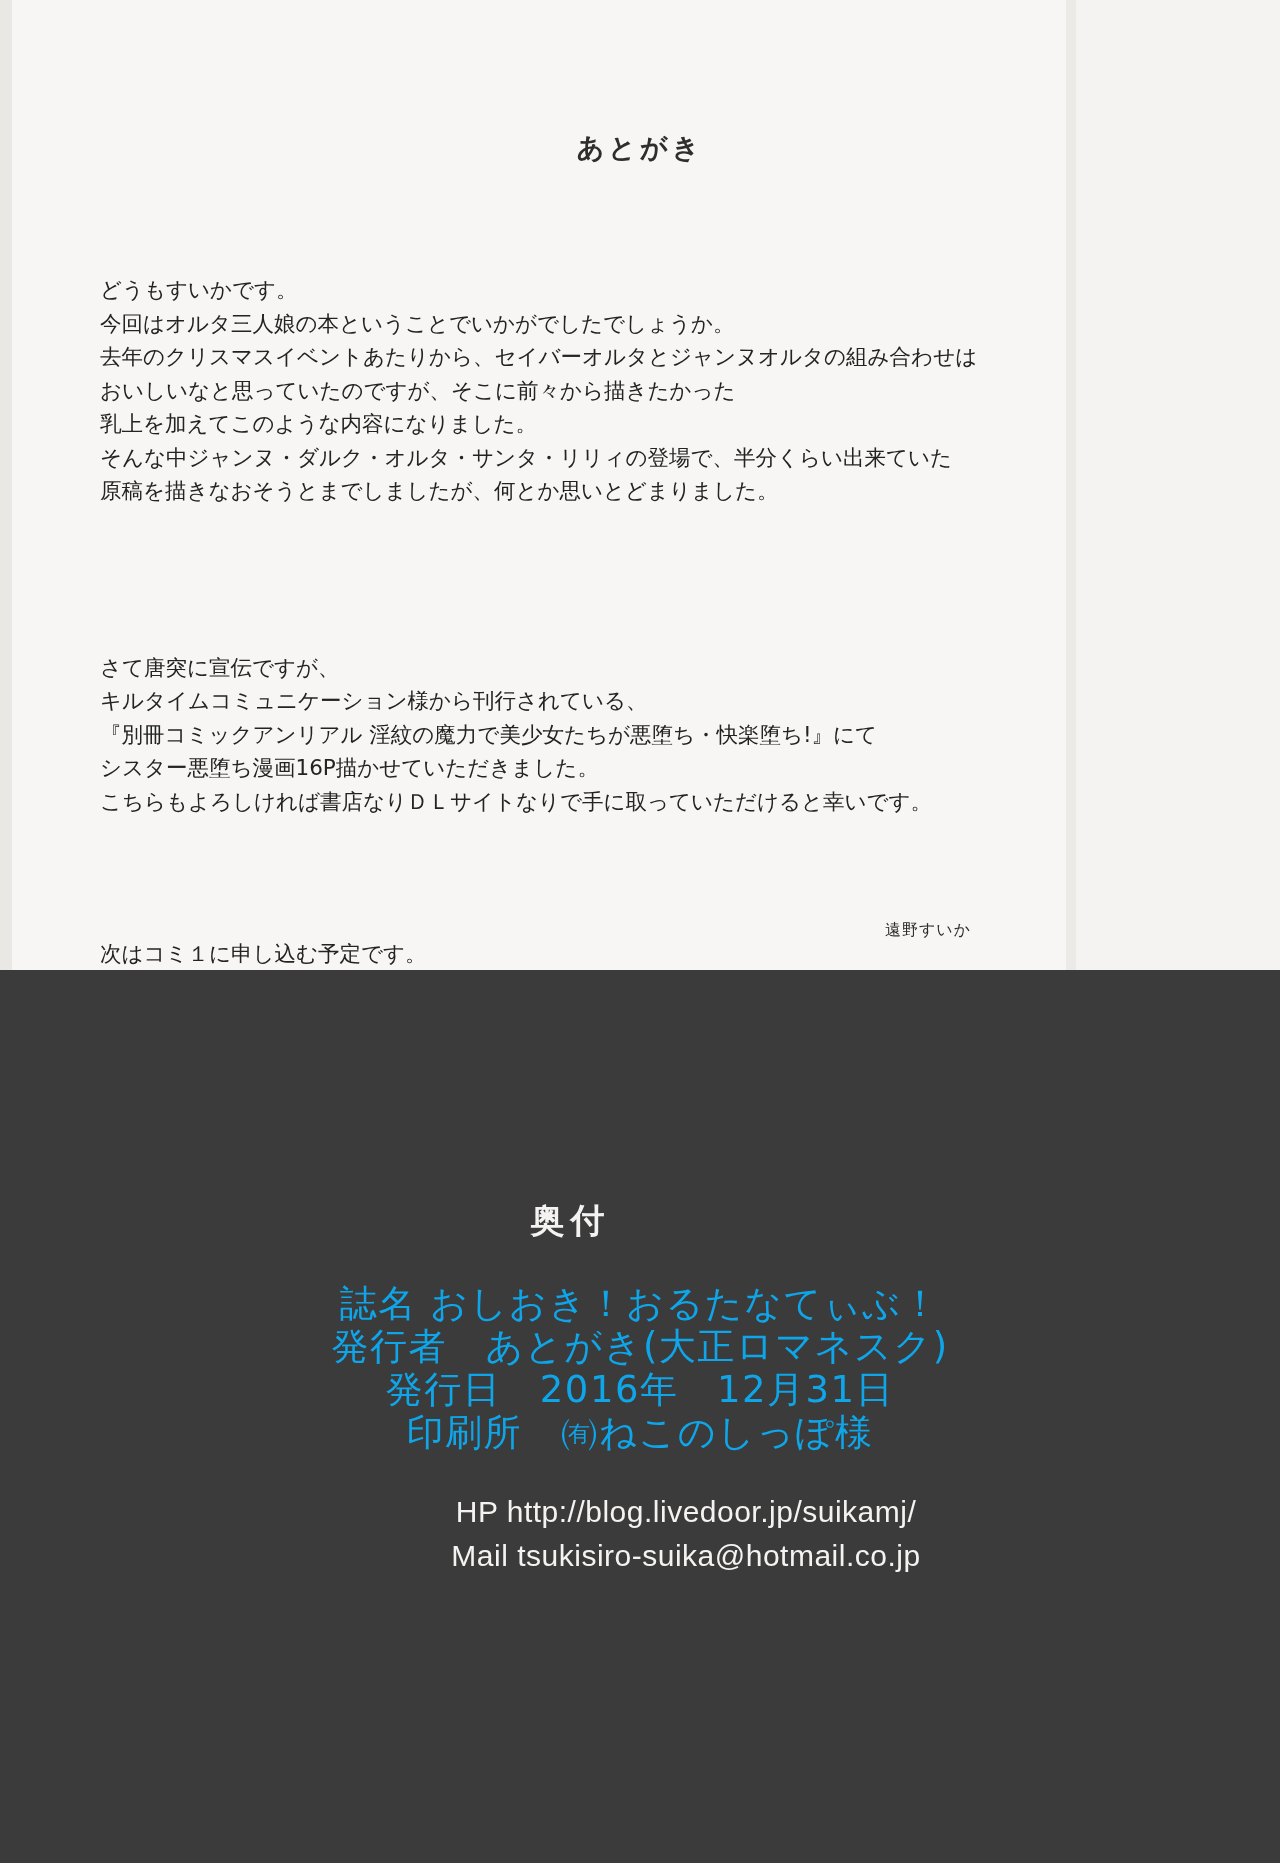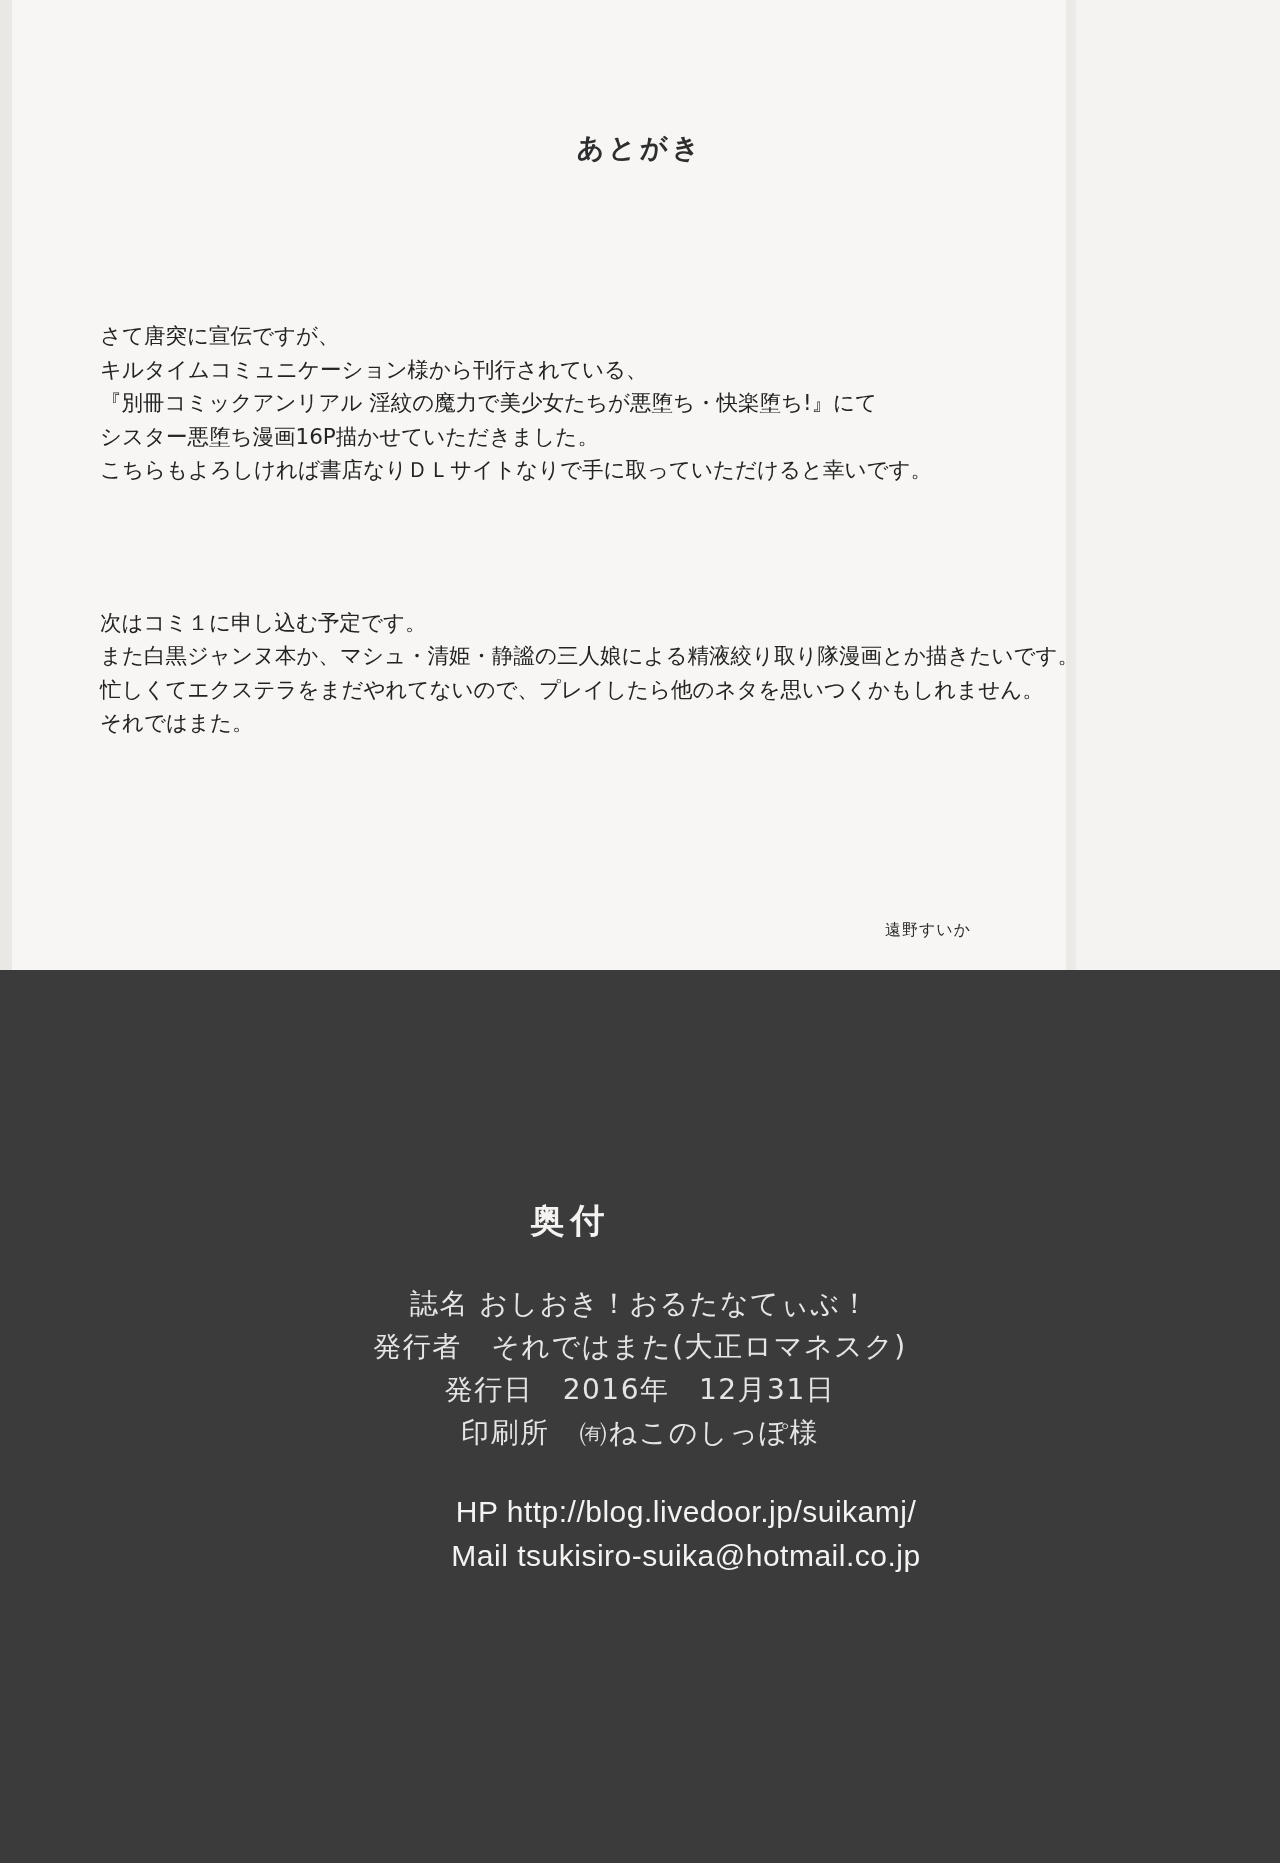--- a/index.html
+++ b/index.html
@@ -89,24 +89,24 @@
     font-family: "DejaVu Sans", sans-serif;
   }
   .colophon-lines {
     position: absolute;
     top: 312px;
     left: 0;
     width: 1280px;
     text-align: center;
   }
   .colophon-lines div {
-    font-size: 28px;
+    font-size: 37px;
     line-height: 43px;
     letter-spacing: 1.5px;
-    color: #e5e5e5;
+    color: #0ea5e9;
     font-family: "DejaVu Sans", sans-serif;
   }
   .contact {
     position: absolute;
     top: 520px;
     left: 0;
     width: 1280px;
     text-align: center;
     padding-left: 46px;
   }
@@ -135,40 +135,47 @@
 
 <div class="page">
 
   <section class="afterword">
     <div class="edge-left"></div>
     <div class="edge-right"></div>
 
     <h1 class="afterword-title">あとがき</h1>
 
     <div class="body-text">
+      <p class="para p1">どうもすいかです。
+今回はオルタ三人娘の本ということでいかがでしたでしょうか。
+去年のクリスマスイベントあたりから、セイバーオルタとジャンヌオルタの組み合わせは
+おいしいなと思っていたのですが、そこに前々から描きたかった
+乳上を加えてこのような内容になりました。
+そんな中ジャンヌ・ダルク・オルタ・サンタ・リリィの登場で、半分くらい出来ていた
+原稿を描きなおそうとまでしましたが、何とか思いとどまりました。</p>
       <p class="para p2">さて唐突に宣伝ですが、
 キルタイムコミュニケーション様から刊行されている、
 『別冊コミックアンリアル 淫紋の魔力で美少女たちが悪堕ち・快楽堕ち!』にて
 シスター悪堕ち漫画16P描かせていただきました。
 こちらもよろしければ書店なりＤＬサイトなりで手に取っていただけると幸いです。</p>
       <p class="para p3">次はコミ１に申し込む予定です。
 また白黒ジャンヌ本か、マシュ・清姫・静謐の三人娘による精液絞り取り隊漫画とか描きたいです。
 忙しくてエクステラをまだやれてないので、プレイしたら他のネタを思いつくかもしれません。
 それではまた。</p>
     </div>
 
     <div class="signature">遠野すいか</div>
   </section>
 
   <section class="colophon">
     <h2 class="colophon-title">奥付</h2>
 
     <div class="colophon-lines">
       <div>誌名 おしおき！おるたなてぃぶ！</div>
-      <div>発行者　それではまた(大正ロマネスク)</div>
+      <div>発行者　あとがき(大正ロマネスク)</div>
       <div>発行日　2016年　12月31日</div>
       <div>印刷所　㈲ねこのしっぽ様</div>
     </div>
 
     <div class="contact">
       <div>HP http://blog.livedoor.jp/suikamj/</div>
       <div>Mail tsukisiro-suika@hotmail.co.jp</div>
     </div>
   </section>
 

